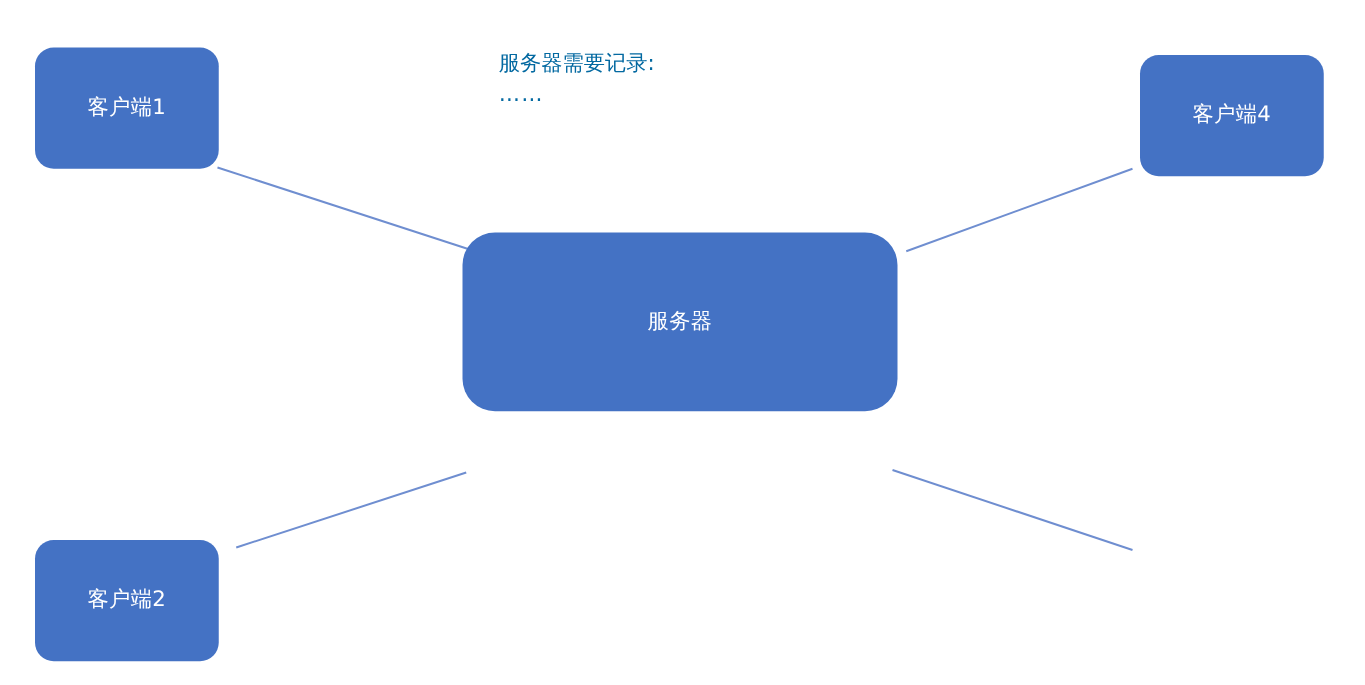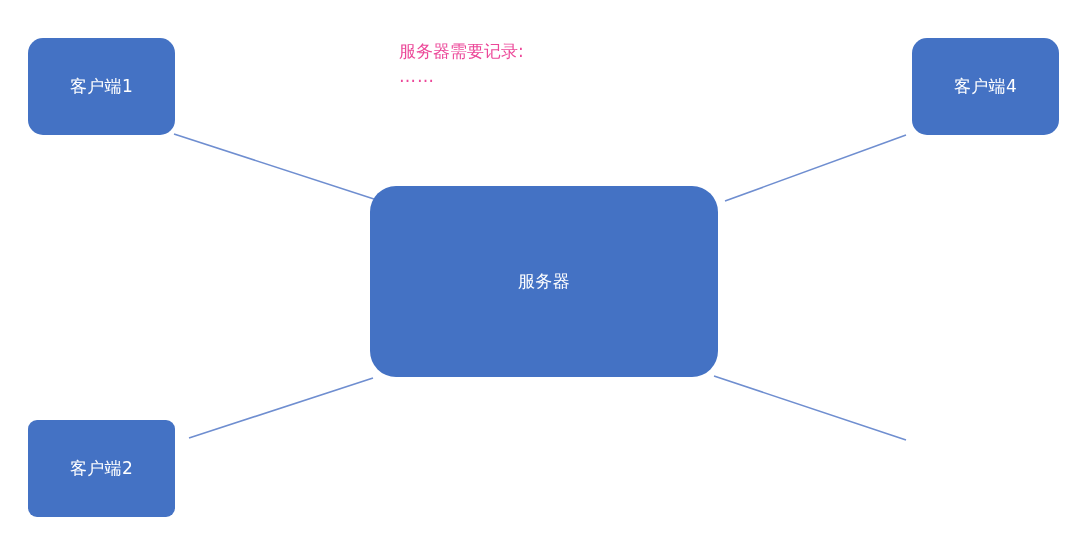--- a/index.html
+++ b/index.html
@@ -39,38 +39,38 @@
   .client {
     width: 147px;
     height: 97px;
     border-radius: 15px;
     font-size: 17px;
   }
   .server {
     left: 370px;
     top: 186px;
     width: 348px;
-    height: 191px;
+    height: 143px;
     border-radius: 26px;
     font-size: 17px;
   }
   .node .node-label {
     display: block;
     letter-spacing: 0.3px;
   }
   #client1 { left: 28px;  top: 38px; }
-  #client4 { left: 912px; top: 38px; }
-  #client2 { left: 28px;  top: 420px; border-radius: 9px; }
+  #client4 { left: 912px; top: 44px; }
+  #client2 { left: 28px;  top: 432px; }
   #client3 { left: 912px; top: 427px; }
 
   #note {
     position: absolute;
     left: 399px;
     top: 38px;
-    color: #ec4899;
+    color: #0369a1;
     font-size: 17px;
     line-height: 27px;
     white-space: nowrap;
   }
   #note .note-line {
     display: block;
   }
   #note .note-line.ellipsis {
     font-size: 17px;
     line-height: 22px;

